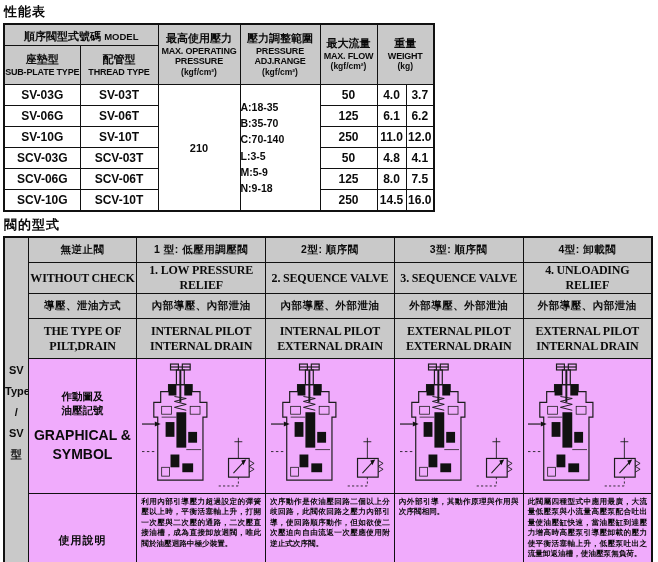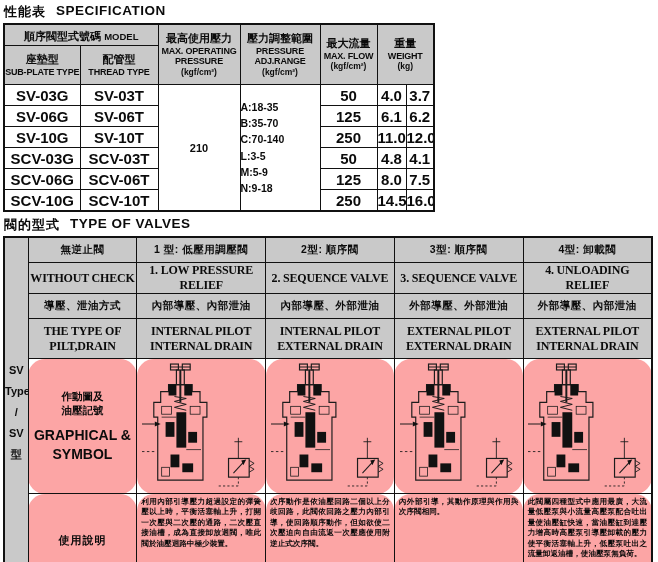--- a/index.html
+++ b/index.html
@@ -15,27 +15,27 @@
   .sec-title .zh{font-size:13px;letter-spacing:1px;}
   .sec-title .en{font-size:13.5px;letter-spacing:.5px;}
   .title1{margin:1px 0 2px 1px;}
   .title2{margin:4px 0 2px 1px;}
   
   table{border-collapse:collapse;table-layout:fixed;}
   td,th{border:1px solid #111;padding:0;vertical-align:middle;text-align:center;
         font-weight:bold;overflow:hidden;}
   .spec,.valves{border:2px solid #111;}
   .gray{background:#c9c9c9;margin-top:44px;}
-  .white{background:#fca5a5;border-radius:17px;}
+  .white{background:#f0abfc;}
   
   .spec{width:432px;}
   .spec .zh{font-size:11px;display:block;line-height:1.25;}
   .spec .en{font-size:9px;display:block;line-height:1.15;letter-spacing:-.2px;}
   .spec .unit{font-size:8.5px;display:block;line-height:1.2;font-weight:bold;}
-  .spec td.data{font-size:15px;height:20px;background:#fff;}
+  .spec td.data{font-size:12px;height:20px;background:#fff;}
   .spec .range-cell{text-align:left;font-size:10.5px;line-height:1.55;background:#fff;}
   .spec .big-cell{font-size:11px;background:#fff;}
   .spec th{background:#c9c9c9;}
   .spec .hrow1 th{height:20px;}
   .spec .hrow2 th{height:38px;}
   
   .valves{width:650px;margin-top:1px;}
   .valves .zh1{font-size:10.5px;letter-spacing:.5px;}
   .valves .en1{font-size:12px;letter-spacing:-.2px;line-height:1.25;font-family:Liberation Serif, serif;}
   .valves tr.r1 td{height:24px;}
@@ -54,21 +54,20 @@
   .diagram-cell{vertical-align:middle;}
   .diagram-cell svg{display:block;margin:0 auto;}
 </style>
 </head>
 <body>
 
 <div class="page">
 
   <div class="sec-title title1">
     <span class="zh">性能表</span>
-    <span class="en">SPECIFICATION</span>
   </div>
 
   <table class="spec">
     <colgroup>
       <col style="width:76px">
         <col style="width:78px">
         <col style="width:82px">
       <col style="width:80px">
         <col style="width:57px">
         <col style="width:29px">
@@ -161,21 +160,20 @@
       <td class="data">SCV-10T</td>
       <td class="data">250</td>
       <td class="data">14.5</td>
       <td class="data">16.0</td>
     </tr>
   </tbody>
     </table>
 
   <div class="sec-title title2">
     <span class="zh">閥的型式</span>
-    <span class="en">TYPE OF VALVES</span>
   </div>
 
   <svg width="0" height="0" style="position:absolute" aria-hidden="true">
     <defs>
       <g id="valve-diagram" stroke="#1c1c1c" fill="none" stroke-width="1.2">
 
         <rect x="29" y="3" width="8" height="6"></rect>
         <rect x="41" y="3" width="8" height="6"></rect>
         <line x1="29" y1="6" x2="49" y2="6"></line>
         <rect x="35" y="9" width="8" height="15"></rect>

